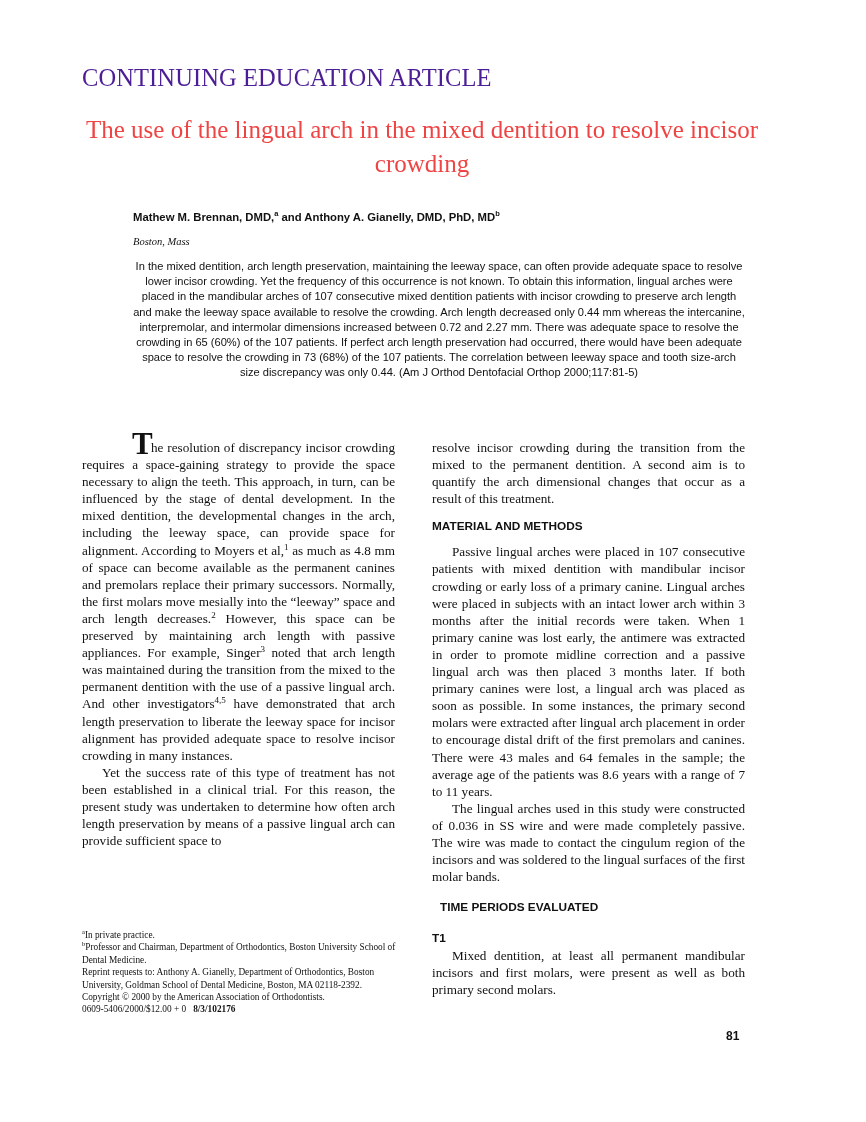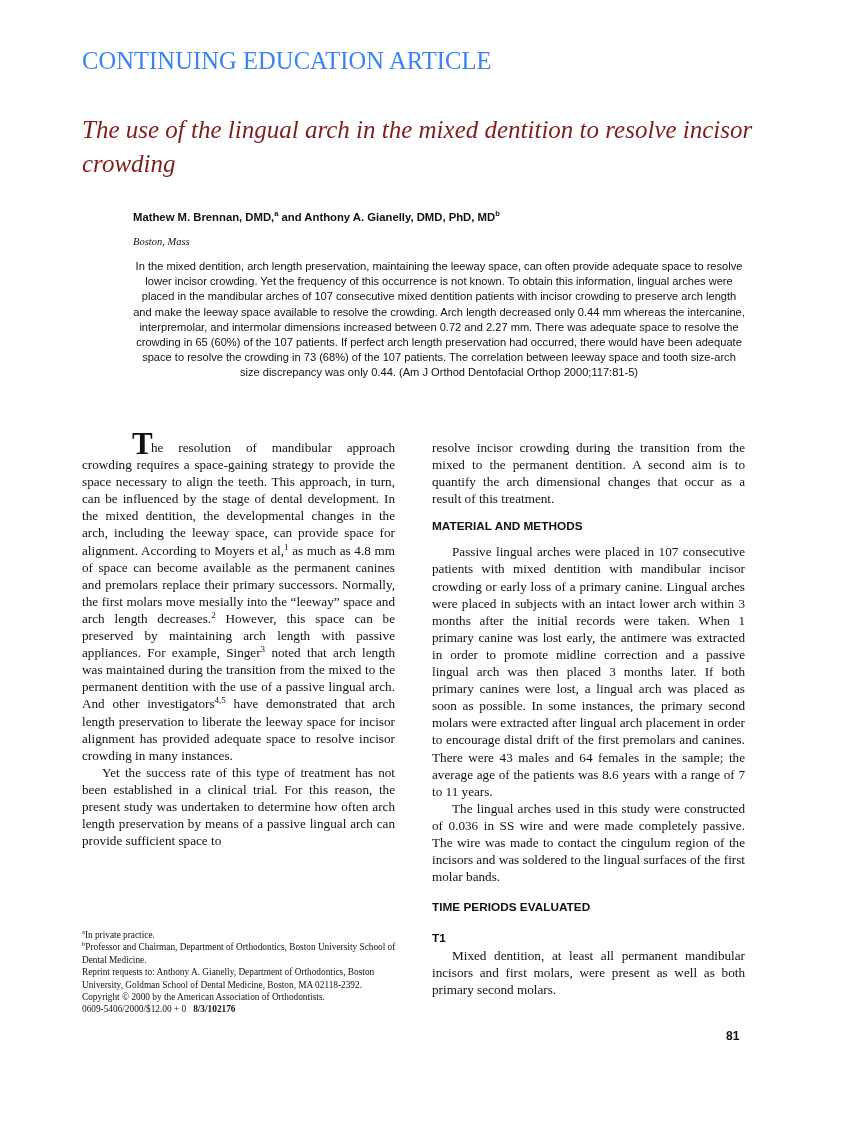--- a/index.html
+++ b/index.html
@@ -1,26 +1,26 @@
 <!DOCTYPE html>
 <html><head>
   <meta charset="utf-8">
   <style>
     html, body { margin: 0; padding: 0; background: #ffffff; }
     body {
       width: 866px; height: 1122px; position: relative; overflow: hidden;
       color: #111; font-family: "Liberation Serif", serif;
     }
     .section-label {
-      position: absolute; left: 82px; top: 47px;
-      font-size: 24.5px; letter-spacing: 0.1px; color: #3b82f6;
+      position: absolute; left: 82px; top: 64px;
+      font-size: 24.5px; letter-spacing: 0.1px; color: #4c1d95;
     }
     .title {
       position: absolute; left: 82px; top: 113px; width: 680px;
-      font-style: italic; font-size: 25px; line-height: 34px; color: #7f1d1d;
+      font-size: 25px; line-height: 34px; color: #ef4444; text-align: center;
     }
     .authors {
       position: absolute; left: 133px; top: 211px;
       font-family: "Liberation Sans", sans-serif; font-weight: bold; font-size: 11.3px;
     }
     .authors sup { font-size: 7.5px; }
     .location {
       position: absolute; left: 133px; top: 236px;
       font-style: italic; font-size: 10.5px;
     }
@@ -67,32 +67,32 @@
 
 <div class="authors">
   <span>Mathew M. Brennan, DMD,</span><sup>a</sup><span> and Anthony A. Gianelly, DMD, PhD, MD</span><sup>b</sup>
 </div>
 <div class="location">Boston, Mass</div>
 
 <div class="abstract">In the mixed dentition, arch length preservation, maintaining the leeway space, can often provide adequate space to resolve lower incisor crowding. Yet the frequency of this occurrence is not known. To obtain this information, lingual arches were placed in the mandibular arches of 107 consecutive mixed dentition patients with incisor crowding to preserve arch length and make the leeway space available to resolve the crowding. Arch length decreased only 0.44 mm whereas the intercanine, interpremolar, and intermolar dimensions increased between 0.72 and 2.27 mm. There was adequate space to resolve the crowding in 65 (60%) of the 107 patients. If perfect arch length preservation had occurred, there would have been adequate space to resolve the crowding in 73 (68%) of the 107 patients. The correlation between leeway space and tooth size-arch size discrepancy was only 0.44. (Am J Orthod Dentofacial Orthop 2000;117:81-5)</div>
 
 <div class="col col-left">
   <p>
-    <span class="dropcap-line"><span class="dropcap">T</span><span class="dropcap-rest">he resolution of mandibular approach</span></span>
+    <span class="dropcap-line"><span class="dropcap">T</span><span class="dropcap-rest">he resolution of discrepancy incisor</span></span>
     <span>crowding requires a space-gaining strategy to provide the space necessary to align the teeth. This approach, in turn, can be influenced by the stage of dental development. In the mixed dentition, the developmental changes in the arch, including the leeway space, can provide space for alignment. According to Moyers et al,</span><sup>1</sup><span> as much as 4.8 mm of space can become available as the permanent canines and premolars replace their primary successors. Normally, the first molars move mesially into the “leeway” space and arch length decreases.</span><sup>2</sup><span> However, this space can be preserved by maintaining arch length with passive appliances. For example, Singer</span><sup>3</sup><span> noted that arch length was maintained during the transition from the mixed to the permanent dentition with the use of a passive lingual arch. And other investigators</span><sup>4,5</sup><span> have demonstrated that arch length preservation to liberate the leeway space for incisor alignment has provided adequate space to resolve incisor crowding in many instances.</span>
   </p>
   <p class="indent">Yet the success rate of this type of treatment has not been established in a clinical trial. For this reason, the present study was undertaken to determine how often arch length preservation by means of a passive lingual arch can provide sufficient space to</p>
 </div>
 
 <div class="col col-right">
   <p>resolve incisor crowding during the transition from the mixed to the permanent dentition. A second aim is to quantify the arch dimensional changes that occur as a result of this treatment.</p>
   <p class="heading" style="margin-top:11px;margin-bottom:8px;">MATERIAL AND METHODS</p>
   <p class="indent">Passive lingual arches were placed in 107 consecutive patients with mixed dentition with mandibular incisor crowding or early loss of a primary canine. Lingual arches were placed in subjects with an intact lower arch within 3 months after the initial records were taken. When 1 primary canine was lost early, the antimere was extracted in order to promote midline correction and a passive lingual arch was then placed 3 months later. If both primary canines were lost, a lingual arch was placed as soon as possible. In some instances, the primary second molars were extracted after lingual arch placement in order to encourage distal drift of the first premolars and canines. There were 43 males and 64 females in the sample; the average age of the patients was 8.6 years with a range of 7 to 11 years.</p>
   <p class="indent">The lingual arches used in this study were constructed of 0.036 in SS wire and were made completely passive. The wire was made to contact the cingulum region of the incisors and was soldered to the lingual surfaces of the first molar bands.</p>
-  <p class="heading" style="margin-top:14px;">TIME PERIODS EVALUATED</p>
+  <p class="heading" style="margin-top:14px;margin-left:8px;">TIME PERIODS EVALUATED</p>
   <p class="heading" style="margin-top:14px;">T1</p>
   <p class="indent">Mixed dentition, at least all permanent mandibular incisors and first molars, were present as well as both primary second molars.</p>
 </div>
 
 <div class="footnotes">
   <p><sup>a</sup><span>In private practice.</span></p>
   <p><sup>b</sup><span>Professor and Chairman, Department of Orthodontics, Boston University School of Dental Medicine.</span></p>
   <p>Reprint requests to: Anthony A. Gianelly, Department of Orthodontics, Boston University, Goldman School of Dental Medicine, Boston, MA 02118-2392.</p>
   <p>Copyright © 2000 by the American Association of Orthodontists.</p>
   <p><span>0609-5406/2000/$12.00 + 0</span>&nbsp;&nbsp;&nbsp;<b>8/3/102176</b></p>

